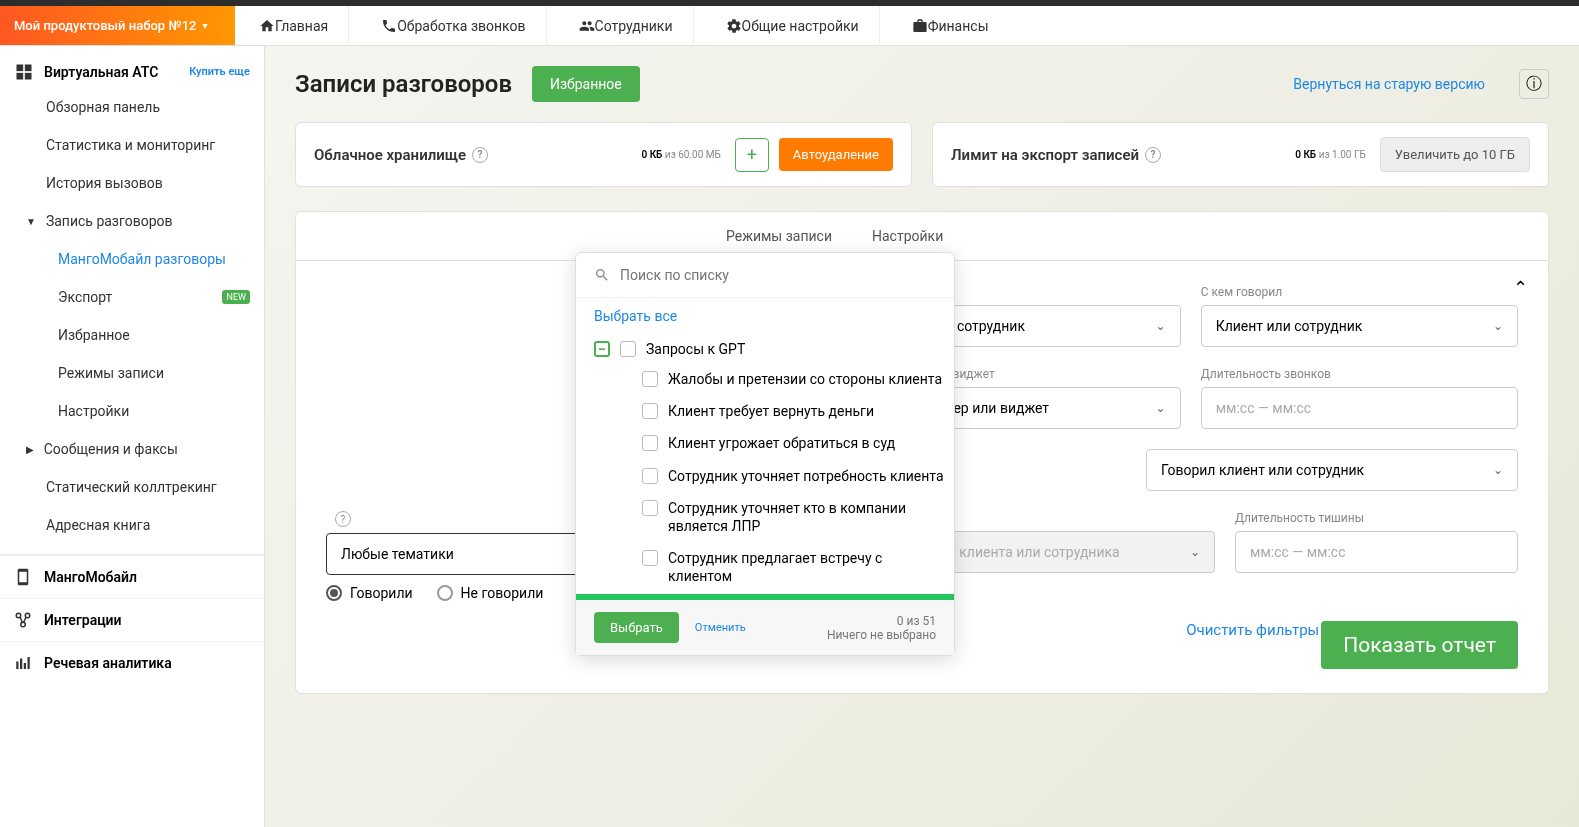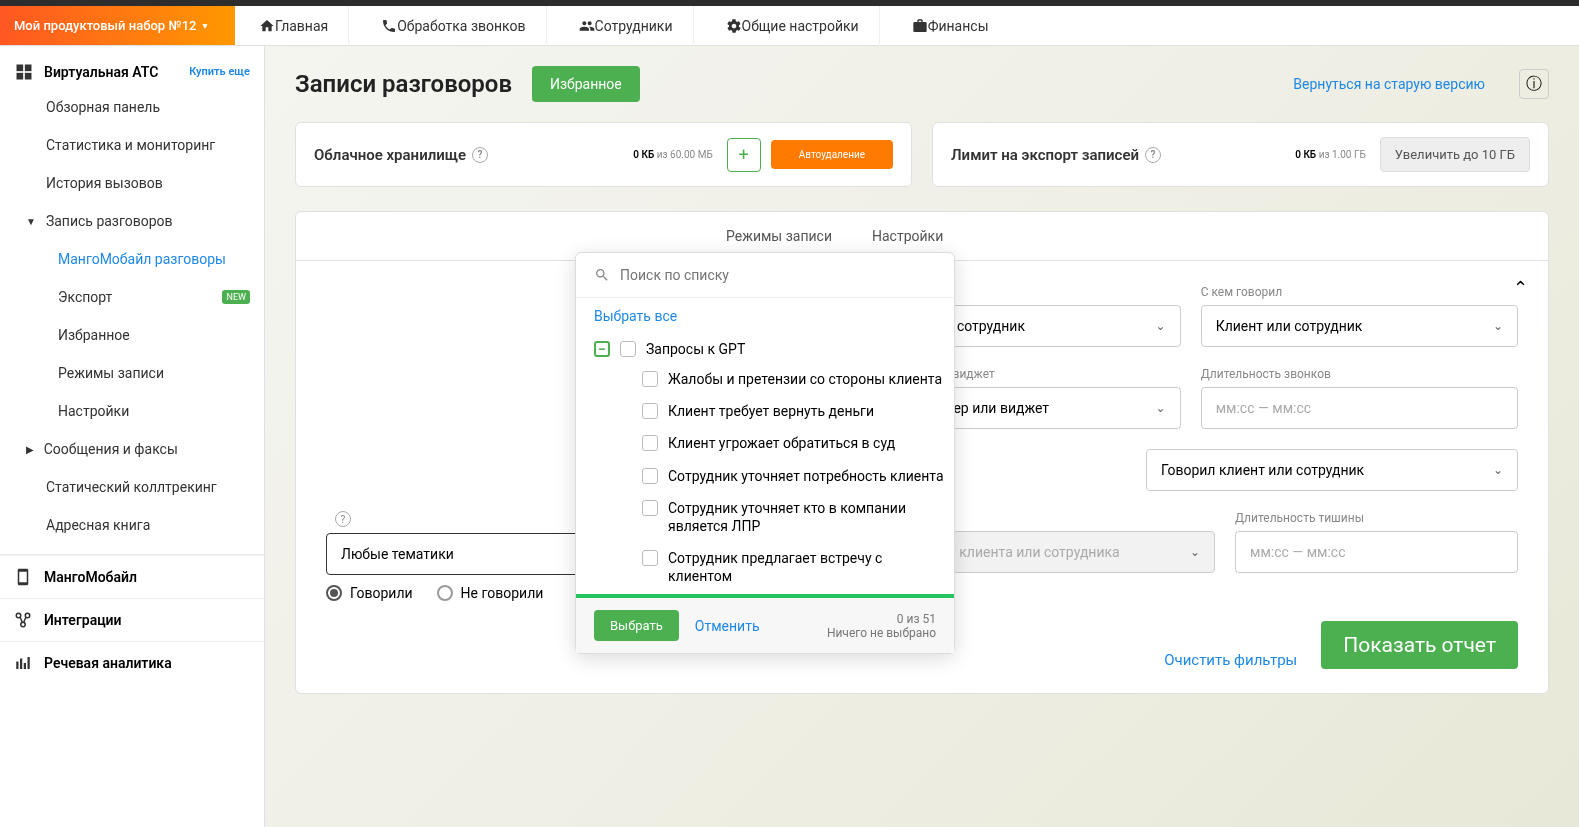--- a/index.html
+++ b/index.html
@@ -32,55 +32,55 @@
 .btn-green { background: #4caf50; color: #fff; }
 .link-blue { color: #1e88e5; font-size: 14px; cursor: pointer; margin-left: auto; }
 .info-circle { width: 30px; height: 30px; border: 1px solid #ccc; border-radius: 4px; display: flex; align-items: center; justify-content: center; margin-left: 14px; cursor: pointer; }
 .cards { display: flex; gap: 20px; margin-bottom: 24px; }
 .card { background: #fff; border: 1px solid #e0e0e0; border-radius: 6px; padding: 14px 18px; display: flex; align-items: center; flex: 1; }
 .card-label { font-size: 15px; font-weight: 600; color: #333; display: flex; align-items: center; gap: 6px; }
 .card-value { font-size: 10px; margin-left: auto; margin-right: 14px; }
 .card-value b { font-weight: 600; }
 .card-value .muted { color: #888; }
 .btn-plus { width: 34px; height: 34px; border: 1px solid #4caf50; color: #4caf50; background: #fff; border-radius: 4px; font-size: 18px; cursor: pointer; margin-right: 10px; }
-.btn-orange { background: #ff7a00; color: #fff; border: none; padding: 9px 28px; border-radius: 4px; font-size: 10px; cursor: pointer; }
+.btn-orange { background: #ff7a00; color: #fff; border: none; padding: 9px 14px; border-radius: 4px; font-size: 13px; cursor: pointer; }
 .btn-gray { background: #eee; color: #555; border: 1px solid #ddd; padding: 9px 14px; border-radius: 4px; font-size: 13px; cursor: pointer; }
 .tabs { display: flex; gap: 40px; padding: 0 10px; margin-bottom: 0; background: #fff; border: 1px solid #e0e0e0; border-radius: 6px 6px 0 0; padding: 16px 30px; }
 .tab { font-size: 14px; color: #555; cursor: pointer; }
 .filter-panel { background: #fff; border: 1px solid #e0e0e0; border-top: none; border-radius: 0 0 6px 6px; padding: 24px 30px; position: relative; }
 .collapse-btn { position: absolute; top: 16px; right: 20px; cursor: pointer; font-size: 18px; }
 .filter-row { display: flex; gap: 20px; margin-bottom: 20px; }
 .filter-col { flex: 1; display: flex; flex-direction: column; gap: 6px; }
 .filter-label { font-size: 12px; color: #888; }
 .select-box, .input-box { border: 1px solid #ccc; border-radius: 4px; padding: 10px 14px; font-size: 14px; display: flex; align-items: center; justify-content: space-between; background: #fff; cursor: pointer; height: 42px; }
 .select-box.disabled { background: #f2f2f2; color: #aaa; }
 .select-box.open { border-color: #333; }
 .select-box .chev { font-size: 12px; color: #666; }
 .input-box.placeholder { color: #aaa; }
 .radios { display: flex; gap: 24px; margin-top: 10px; align-items: center; }
 .radio { display: flex; align-items: center; gap: 8px; font-size: 14px; cursor: pointer; }
 .radio-dot { width: 16px; height: 16px; border: 2px solid #999; border-radius: 50%; display: flex; align-items: center; justify-content: center; }
 .radio-dot.checked { border-color: #555; }
 .radio-dot.checked::after { content: ''; width: 8px; height: 8px; background: #555; border-radius: 50%; }
-.actions { display: flex; justify-content: flex-end; gap: 24px; align-items: flex-end; margin-top: 20px; }
+.actions { display: flex; justify-content: flex-end; gap: 2px; align-items: flex-start; margin-top: 20px; }
 .btn-green-lg { background: #4caf50; color: #fff; padding: 12px 22px; border-radius: 4px; font-size: 21px; border: none; cursor: pointer; }
 .link-clear { color: #1e88e5; font-size: 15px; cursor: pointer; }
 
 .dropdown { position: absolute; top: 206px; left: 310px; width: 380px; background: #fff; border: 1px solid #ddd; border-radius: 6px; box-shadow: 0 4px 20px rgba(0,0,0,0.15); z-index: 100; }
 .dd-search { display: flex; align-items: center; gap: 10px; padding: 14px 18px; border-bottom: 1px solid #eee; }
 .dd-search input { border: none; outline: none; font-size: 14px; flex: 1; }
 .dd-selectall { padding: 10px 18px; color: #1e88e5; font-size: 14px; cursor: pointer; }
 .dd-list { max-height: 260px; overflow-y: auto; padding: 0 6px 8px 18px; }
 .dd-group { display: flex; align-items: center; gap: 10px; padding: 6px 0; font-size: 14px; }
 .dd-item { display: flex; align-items: flex-start; gap: 10px; padding: 7px 0 7px 48px; font-size: 14px; line-height: 1.3; }
 .cb { width: 16px; height: 16px; border: 1px solid #bbb; border-radius: 3px; flex-shrink: 0; margin-top: 1px; }
 .cb-minus { width: 16px; height: 16px; border: 2px solid #4caf50; border-radius: 3px; display: flex; align-items: center; justify-content: center; color: #4caf50; font-weight: bold; font-size: 14px; line-height: 1; }
-.dd-footer { display: flex; align-items: center; padding: 12px 18px; border-top: 4px solid #22c55e; background: #f7f7f7; gap: 16px; }
+.dd-footer { display: flex; align-items: center; padding: 12px 18px; border-top: 6px solid #22c55e; background: #f7f7f7; gap: 16px; }
 .btn-select { background: #4caf50; color: #fff; border: none; padding: 8px 16px; border-radius: 4px; font-size: 13px; cursor: pointer; }
-.btn-cancel { color: #1e88e5; font-size: 14px; cursor: pointer; }
+.btn-cancel { color: #1e88e5; font-size: 11px; cursor: pointer; }
 .dd-count { margin-left: auto; text-align: right; font-size: 12px; color: #777; }
 .help-q { width: 16px; height: 16px; border: 1px solid #aaa; border-radius: 50%; display: inline-flex; align-items: center; justify-content: center; font-size: 10px; color: #888; }
 .dd-list::-webkit-scrollbar { width: 8px; }
 .dd-list::-webkit-scrollbar-thumb { background: #ccc; border-radius: 4px; }
 .tabs-wrapper { position: relative; }
 .spacer-partial { flex: 1; }
 .filter-q { display: inline-flex; align-items: center; gap: 6px; }
 </style>
 </head>
 <body>

